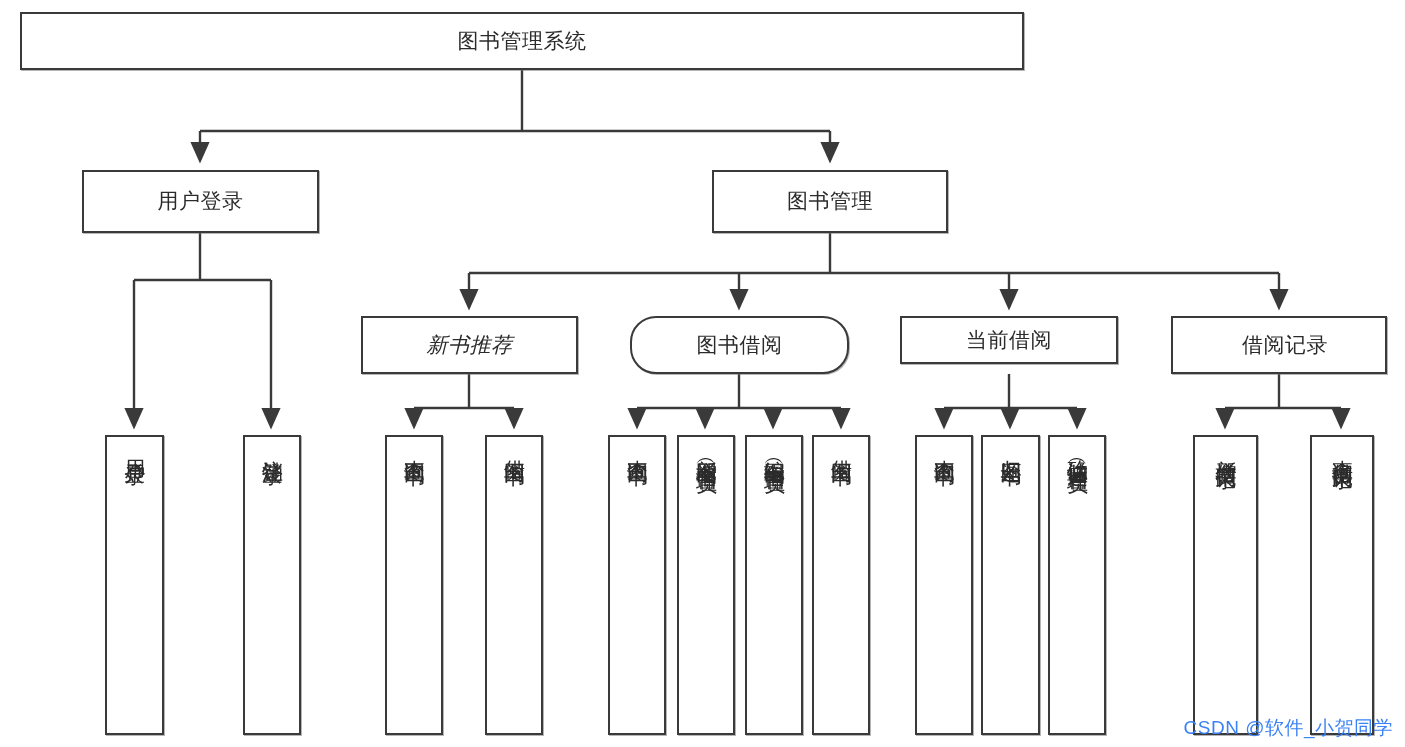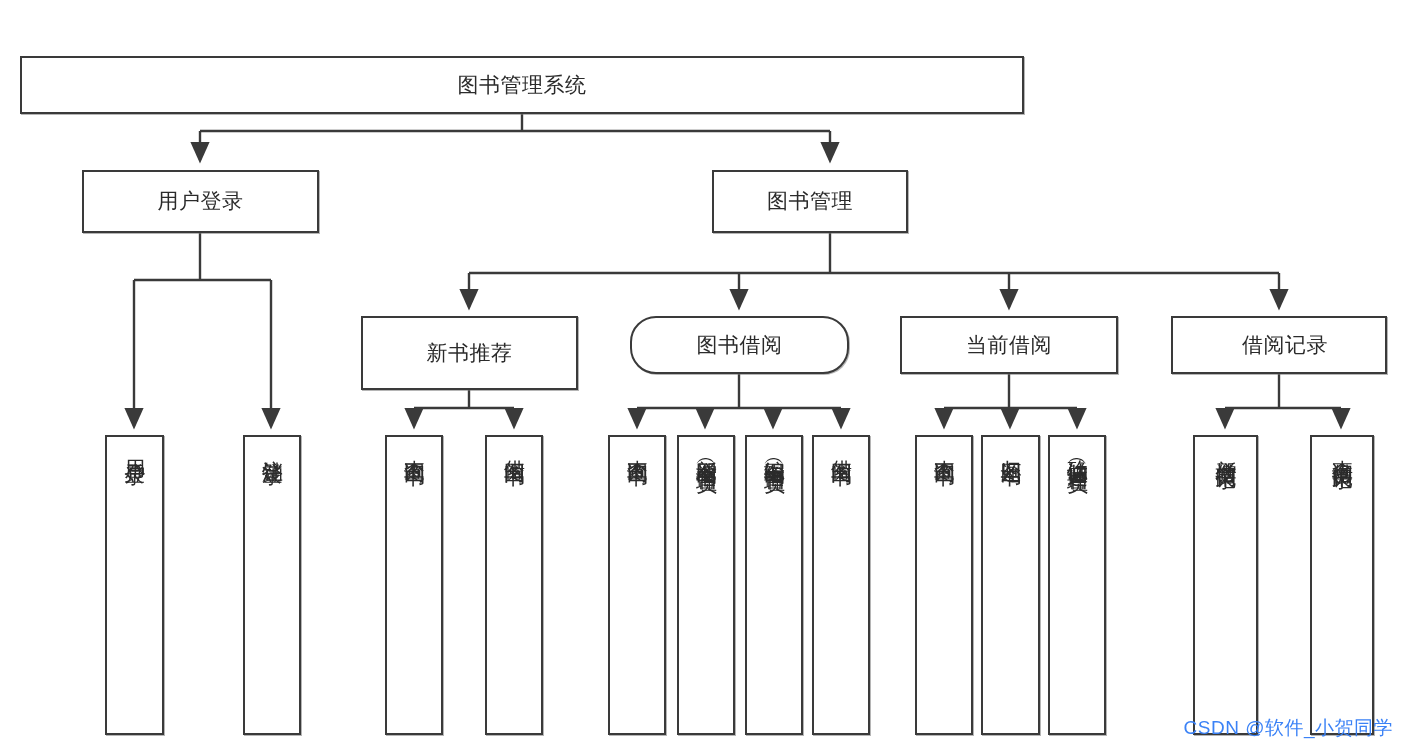--- a/index.html
+++ b/index.html
@@ -117,41 +117,41 @@
       <path d="M1010,408 L1010,426" marker-end="url(#arrow)"></path>
       <path d="M1077,408 L1077,426" marker-end="url(#arrow)"></path>
 
       <path d="M1279,374 L1279,408"></path>
       <path d="M1225,408 L1341,408"></path>
       <path d="M1225,408 L1225,426" marker-end="url(#arrow)"></path>
       <path d="M1341,408 L1341,426" marker-end="url(#arrow)"></path>
     </g>
   </svg>
 
-  <div class="node" style="left:20px; top:12px; width:1004px; height:58px;margin-top:44px;">
+  <div class="node" style="left:20px; top:12px; width:1004px; height:58px;">
     <span class="lbl">图书管理系统</span>
   </div>
 
   <div class="node" style="left:82px; top:170px; width:237px; height:63px;">
     <span class="lbl">用户登录</span>
   </div>
 
-  <div class="node" style="left:712px; top:170px; width:196px; height:63px;">
+  <div class="node" style="left:712px; top:170px; width:236px; height:63px;">
     <span class="lbl">图书管理</span>
   </div>
 
-  <div class="node" style="left:361px; top:316px; width:217px; height:74px;">
+  <div class="node" style="left:361px; top:316px; width:217px; height:58px;font-style:italic;">
     <span class="lbl">新书推荐</span>
   </div>
 
   <div class="node" style="left:630px; top:316px; width:219px; height:58px;border-radius:26px;">
     <span class="lbl">图书借阅</span>
   </div>
 
-  <div class="node" style="left:900px; top:316px; width:218px; height:58px;">
+  <div class="node" style="left:900px; top:316px; width:218px; height:48px;">
     <span class="lbl">当前借阅</span>
   </div>
 
   <div class="node" style="left:1171px; top:316px; width:216px; height:58px;padding-left:12px;">
     <span class="lbl">借阅记录</span>
   </div>
 
   <div class="node vertical" style="left:105px; top:435px; width:59px; height:300px;">
     <span class="lbl">用户登录</span>
   </div>

